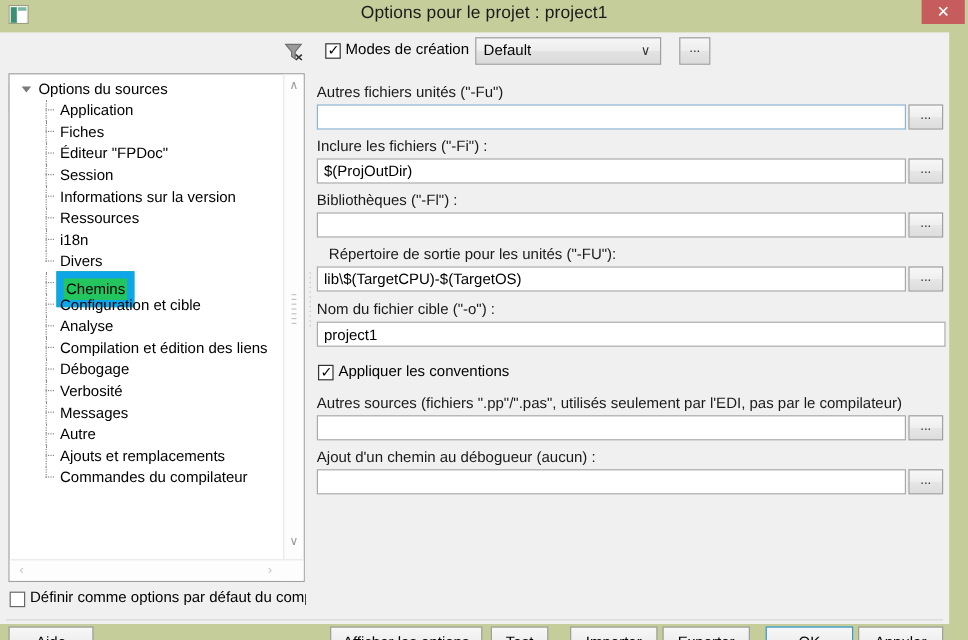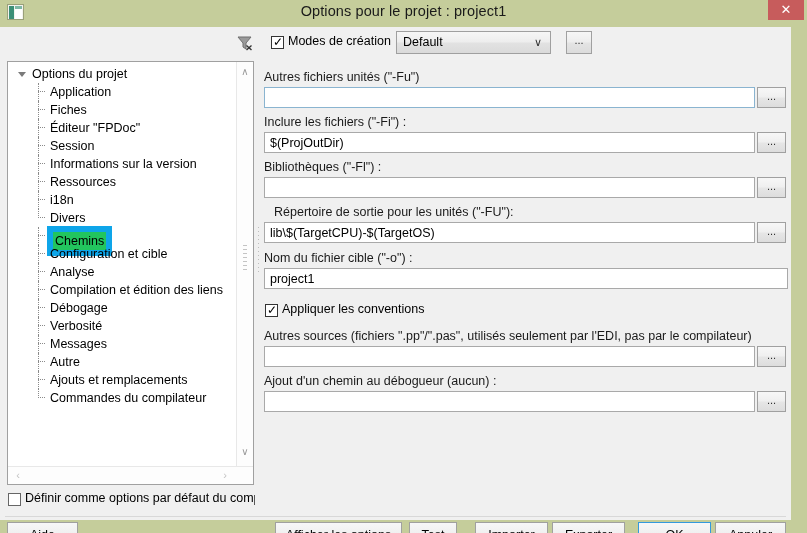--- a/index.html
+++ b/index.html
@@ -437,21 +437,21 @@
     <div id="modes-combo">
       <span class="val">Default</span>
       <span class="chev">∨</span>
     </div>
     <div id="modes-dots">...</div>
 
     <div id="tree-panel">
       <div id="tree-items">
           <div class="tree-row lvl0">
             <div class="expander open"></div>
-            <span class="lbl">Options du projet</span>
+            <span class="lbl">Options du sources</span>
           </div>
           <div class="tree-row lvl1">
             <div class="dashline"></div>
             <div class="vline" style="top: 0px; height: 18px;"></div>
             <span class="lbl">Application</span>
           </div>
           <div class="tree-row lvl1">
             <div class="dashline"></div>
             <div class="vline" style="top: 0px; height: 18px;"></div>
             <span class="lbl">Fiches</span>

